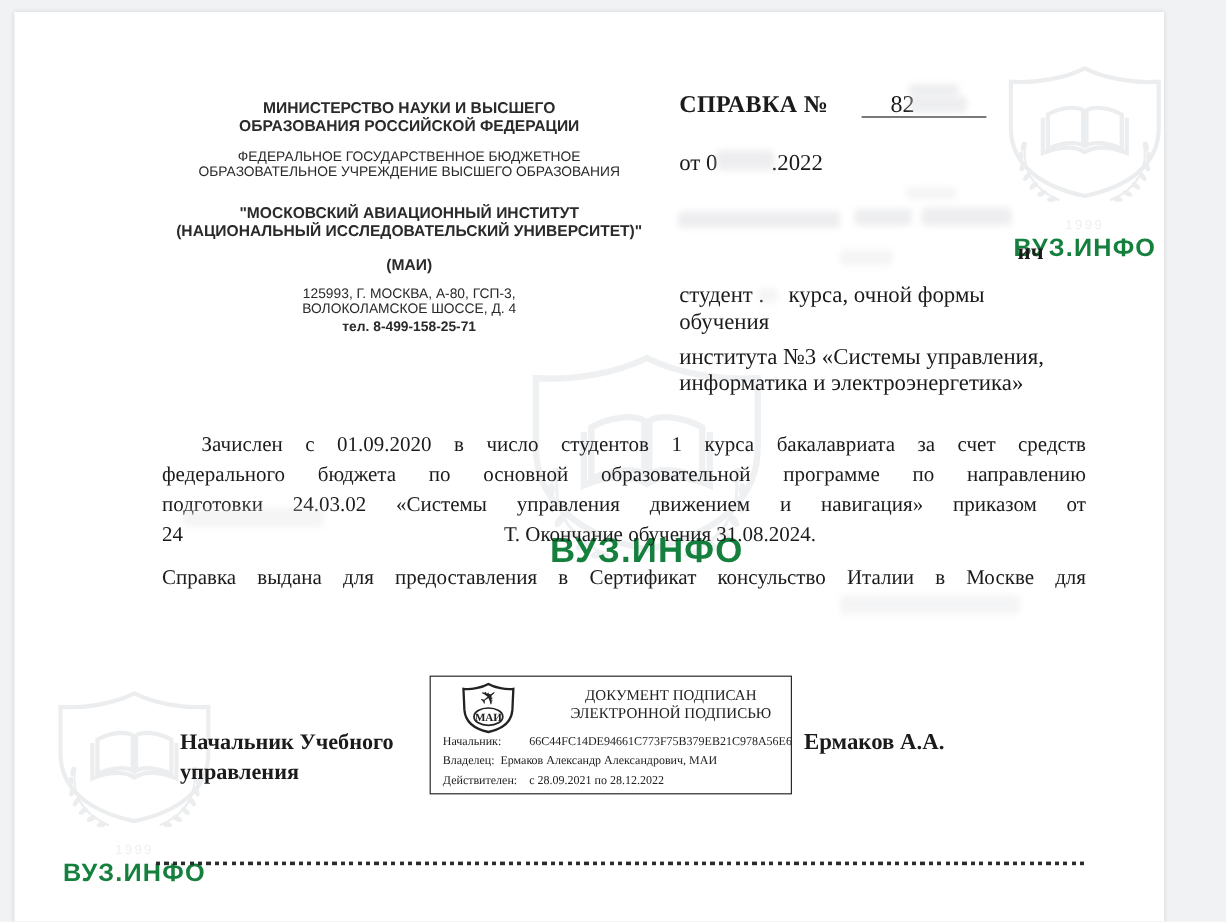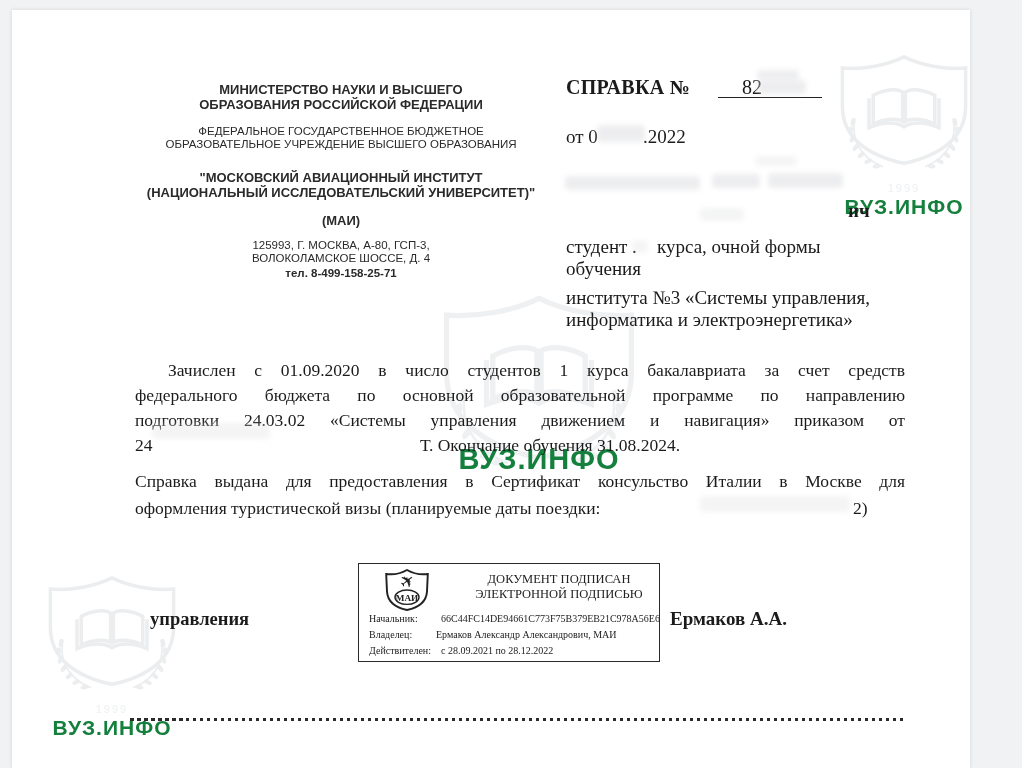--- a/index.html
+++ b/index.html
@@ -42,21 +42,21 @@
   .p2 .l2 .sfx2{position:absolute;left:718px;}
   
   .sig-pos{left:138px;top:597px;width:220px;font-weight:bold;font-size:18.5px;line-height:25px;z-index:1;}
   .sig-name{left:658px;top:598px;font-weight:bold;font-size:19px;z-index:1;}
   .stamp{left:346px;top:553px;width:300px;height:97px;border:1.5px solid #2a2a2a;z-index:1;background:rgba(255,255,255,.6);}
   .stamp-logo{position:absolute;left:24px;top:3px;width:48px;height:46px;}
   .stamp-title{position:absolute;left:100px;top:8px;width:200px;text-align:center;
                font-size:12.5px;line-height:15px;color:#222;}
   .srow{position:absolute;left:10px;font-size:10px;color:#222;white-space:nowrap;}
   .srow .sv{position:absolute;left:72px;}
-  .srow .sv2{position:absolute;left:67px;}
+  .srow .sv2{position:absolute;left:48px;}
   
   .dotted{left:118px;top:708px;width:776px;height:3px;z-index:1;
           background:repeating-linear-gradient(90deg,#2b2b2b 0 3.5px,transparent 3.5px 7px);}
   .blurp{position:absolute;background:#dfe0e3;border-radius:4px;filter:blur(2.5px);opacity:.55;z-index:2;}
   .faint{opacity:.33;}
 </style>
 </head>
 <body>
 
 <div class="page">
@@ -200,27 +200,24 @@
     <div class="bl j">федерального бюджета по основной образовательной программе по направлению</div>
     <div class="bl j">подготовки 24.03.02 «Системы управления движением и навигация» приказом от</div>
     <div class="bl l4">
       <span class="pfx">24</span>
       <span class="sfx">Т. Окончание обучения 31.08.2024.</span>
     </div>
   </div>
 
   <div class="abs para p2" style="top:458px;">
     <div class="bl j">Справка выдана для предоставления в Сертификат консульство Италии в Москве для</div>
-    <div class="bl l2">
-      <span>оформления туристической визы (планируемые даты поездки:</span>
-      <span class="sfx2">2)</span>
-    </div>
   </div>
 
   <div class="abs sig-pos">
+    <div>Начальник Учебного</div>
     <div>управления</div>
   </div>
 
   <div class="abs stamp">
     <svg class="stamp-logo" viewBox="0 0 60 56">
       <path d="M30,3 C37,7 48,9 56,8 L55,30 C54,44 44,50 30,53 C16,50 6,44 5,30 L4,8 C12,9 23,7 30,3 Z" fill="none" stroke="#222" stroke-width="2.4"></path>
       <text x="31" y="25" font-size="22" text-anchor="middle" fill="#222" transform="rotate(-38 30 18)">✈</text>
       <ellipse cx="30" cy="37" rx="15" ry="9" fill="#fff" stroke="#222" stroke-width="1.8"></ellipse>
       <text x="30" y="41.5" font-size="11.5" font-weight="bold" text-anchor="middle" fill="#222" font-family="Liberation Serif, serif">МАИ</text>
     </svg>

